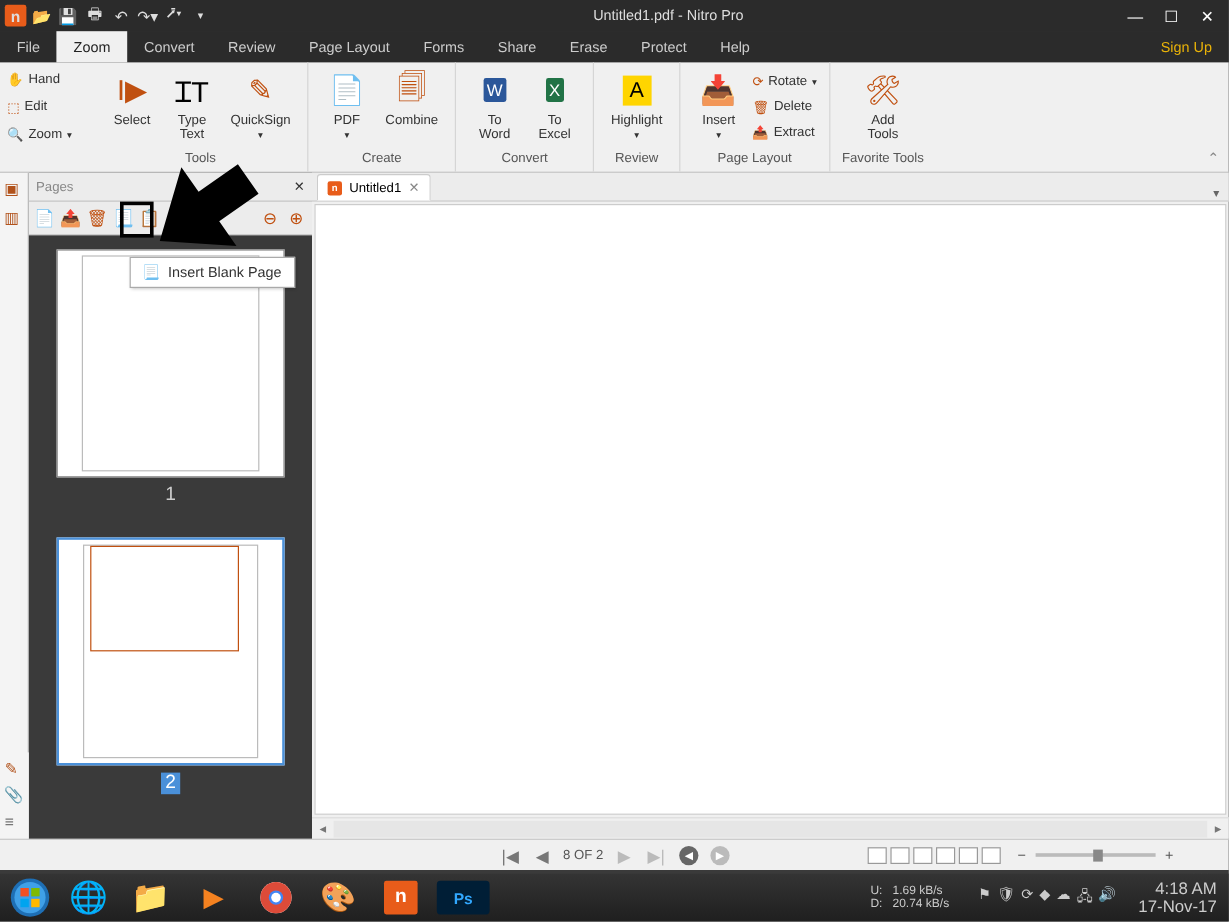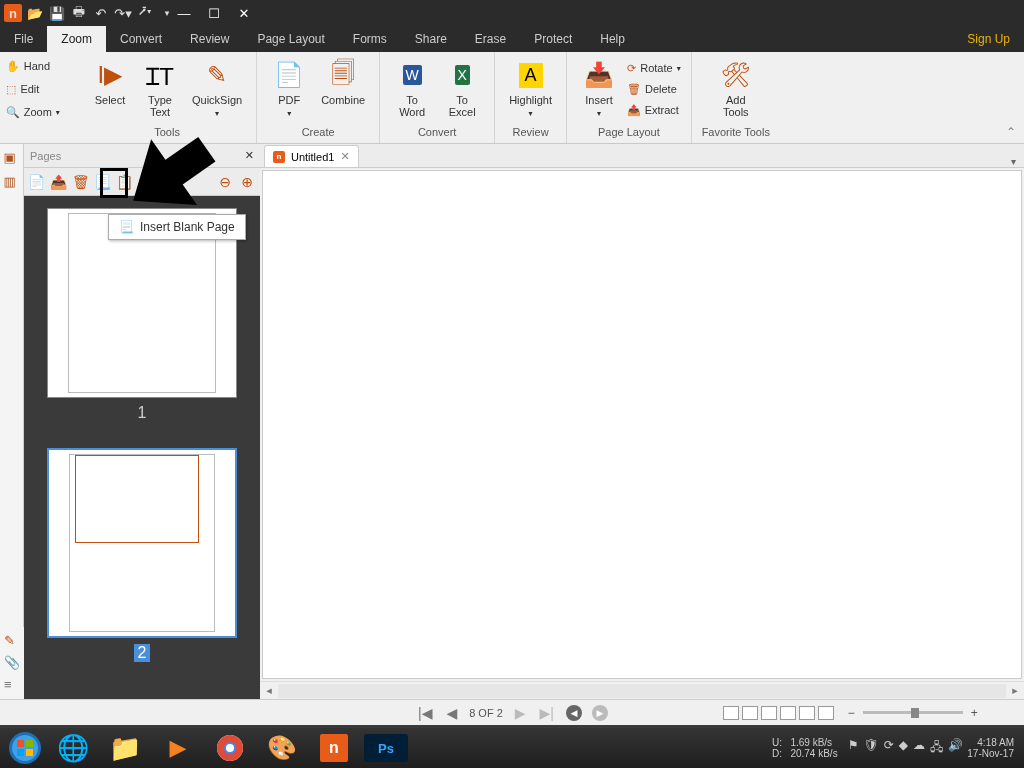--- a/index.html
+++ b/index.html
@@ -63,23 +63,23 @@
 .statusbar .navbtn { color:#777; font-size:14px; padding:0 2px;}
 .statusbar .views { position:absolute; right:190px; display:flex; gap:3px;}
 .statusbar .views .vicon { width:16px; height:14px; border:1px solid #999; background:#fff; }
 .statusbar .zoom { position:absolute; right:10px; display:flex; align-items:center; gap:8px; }
 .statusbar .zoom .ztrack { width:100px; height:3px; background:#bbb; position:relative; }
 .statusbar .zoom .zthumb { position:absolute; left:48px; top:-3px; width:8px; height:10px; background:#888; }
 
 .taskbar { height:40px; background:linear-gradient(#343434,#1f1f1f); display:flex; align-items:center; padding:0 2px; position:absolute; bottom:0; left:0; right:0;}
 .taskbar .startbtn { width:46px; height:38px; display:flex; align-items:center; justify-content:center; }
 .taskbar .tbtn { width:50px; height:38px; display:flex; align-items:center; justify-content:center; margin:0 1px;}
-.taskbar .tray { margin-left:auto; display:flex; align-items:center; gap:4px; padding-right:8px; color:#ccc; font-size:10px;}
+.taskbar .tray { margin-left:auto; display:flex; align-items:center; gap:18px; padding-right:8px; color:#ccc; font-size:10px;}
 .taskbar .net { display:flex; flex-direction:column; line-height:1.1; font-size:10px; color:#ccc; text-align:left; padding-right:6px;}
-.taskbar .clock { display:flex; flex-direction:column; line-height:1.1; font-size:10px; color:#ccc; text-align:right;}
+.taskbar .clock { display:flex; flex-direction:column; line-height:1.1; font-size:14px; color:#ccc; text-align:right;}
 .trayicons { display:flex; gap:5px; font-size:12px; color:#ccc;}
 
 
 .highlight-box { position:absolute; left:100px; top:168px; width:28px; height:30px; border:3px solid #000; }
 .tooltip { position:absolute; left:108px; top:214px; background:#fff; border:1px solid #aaa; padding:5px 10px; font-size:12px; color:#333; display:flex; align-items:center; gap:6px; box-shadow:1px 1px 3px rgba(0,0,0,0.3); z-index:50;}
 .bigarrow { position:absolute; left:120px; top:120px; z-index:40; }
 
 .orange-rect { position:absolute; top:5px; left:26px; width:124px; height:88px; border:1px solid #c05010; }
 
 .nitro-logo { width:18px; height:18px; background:#e85c1a; border-radius:2px; display:flex; align-items:center; justify-content:center; color:#fff; font-size:11px; font-weight:bold;}
@@ -91,20 +91,21 @@
   <div class="qat">
     <div class="qat-icon nitro-logo">n</div>
     <div class="qat-icon">📂</div>
     <div class="qat-icon">💾</div>
     <div class="qat-icon">🖶</div>
     <div class="qat-icon">↶</div>
     <div class="qat-icon">↷▾</div>
     <div class="qat-icon">⭷▾</div>
     <div class="qat-icon" style="font-size:9px;">▾</div>
   </div>
+  <div class="title">Untitled1.pdf - Nitro Pro</div>
   <div class="winbtns">
     <div class="winbtn">—</div>
     <div class="winbtn">☐</div>
     <div class="winbtn">✕</div>
   </div>
 </div>
 
 <div class="menurow">
   <div class="tab">File</div>
   <div class="tab active">Zoom</div>

